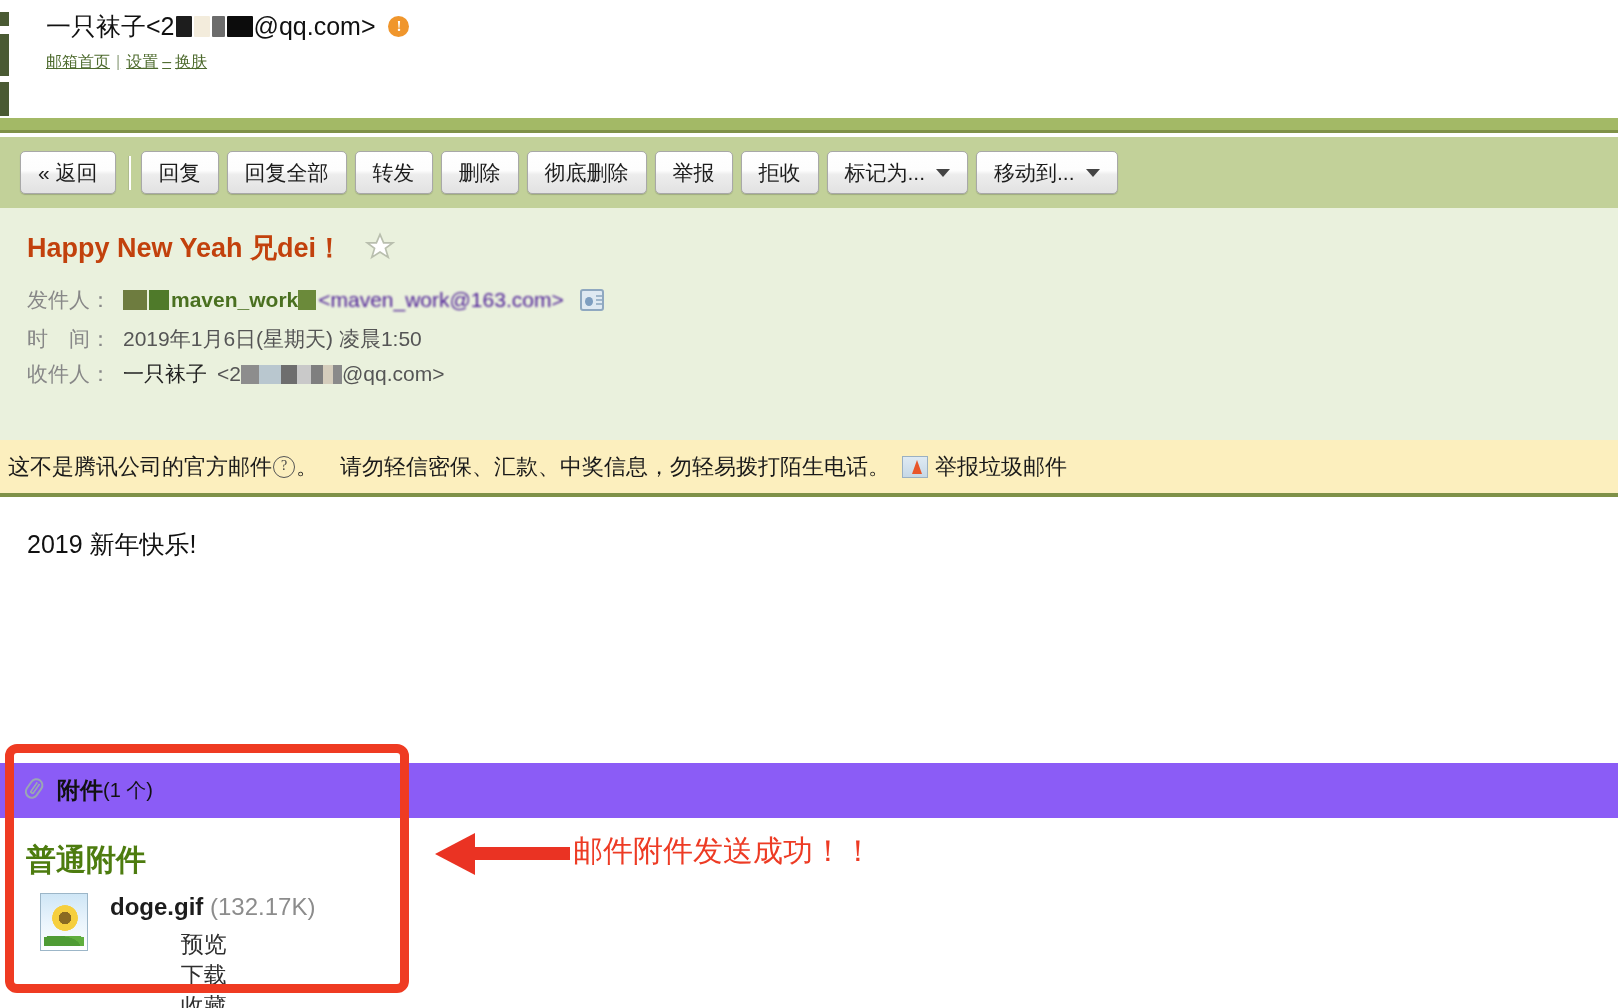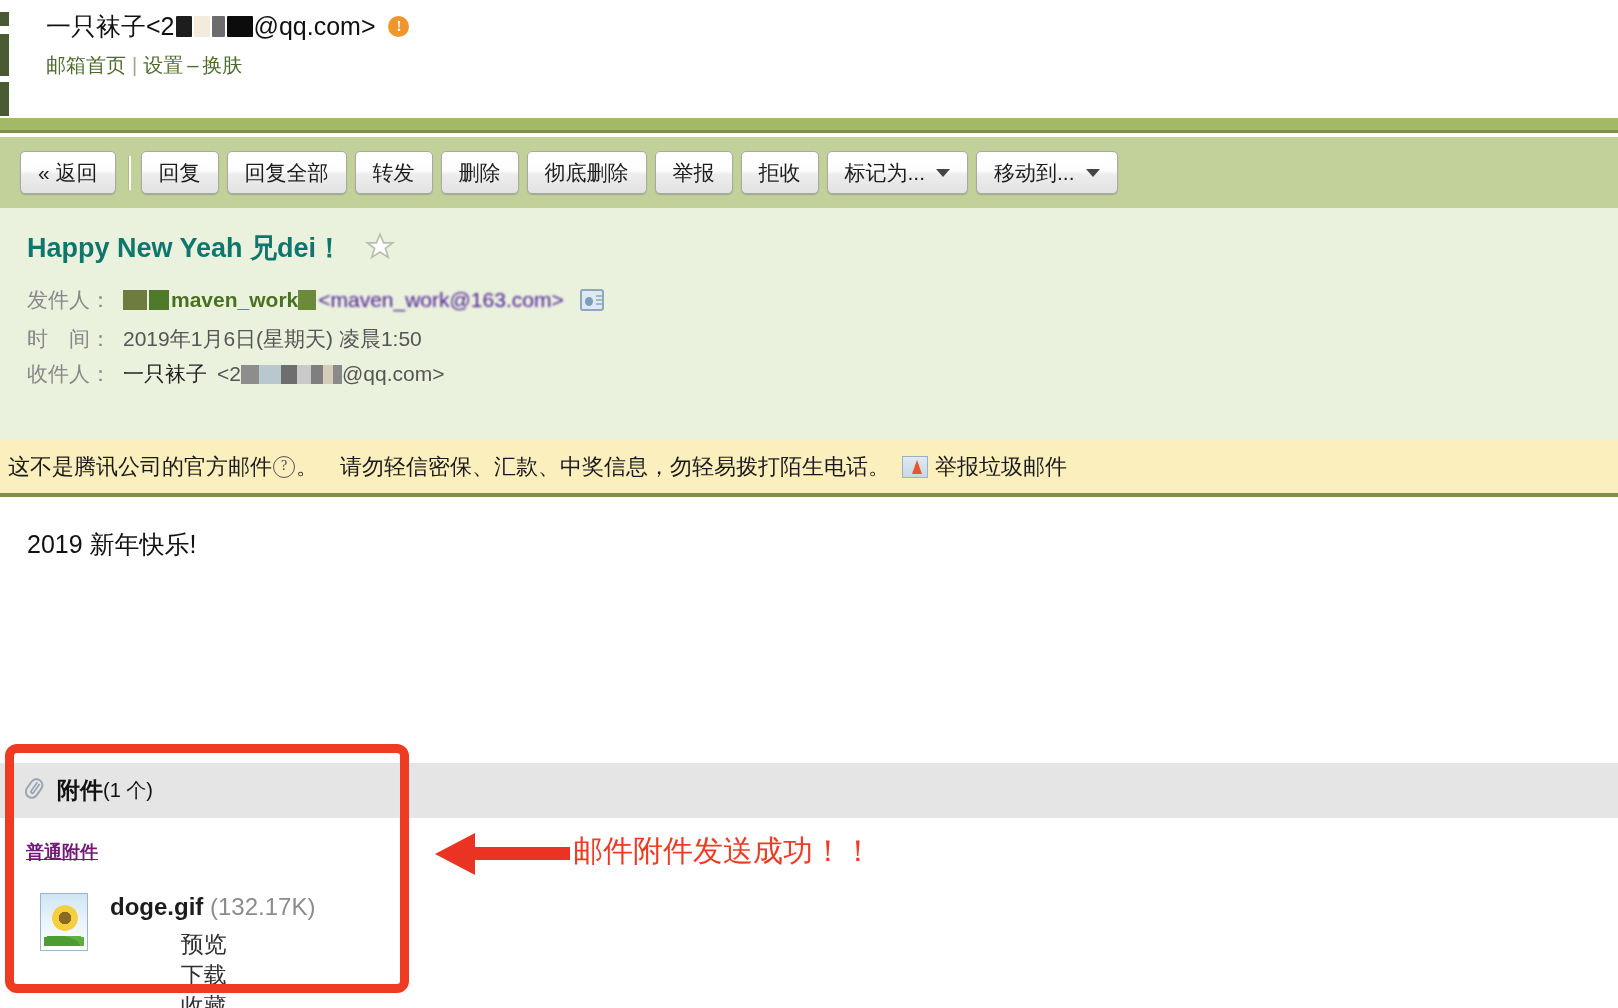--- a/index.html
+++ b/index.html
@@ -69,23 +69,24 @@
     font-size: 15px;
     font-weight: bold;
     text-align: center;
     line-height: 21px;
     margin-left: 13px;
     font-family: "Liberation Serif", serif;
   }
   .nav-line {
     position: absolute;
     left: 46px; top: 52px;
-    font-size: 20px;
+    font-size: 16px;
     color: #4e6b2e;
     white-space: nowrap;
+    text-decoration: underline;
   }
   .nav-line a {
     color: #4e6b2e;
     text-decoration: none;
   }
   .nav-sep { color: #9aa98b; margin: 0 6px; }
   .nav-dash { color: #4e6b2e; margin: 0 4px; }
 
   
   .green-band {
@@ -153,21 +154,21 @@
   }
   .subject-row {
     position: absolute;
     left: 27px; top: 22px;
     display: flex;
     align-items: center;
   }
   .subject {
     font-size: 27px;
     font-weight: bold;
-    color: #0f766e;
+    color: #c2410c;
     white-space: nowrap;
   }
   .star-icon {
     margin-left: 22px;
     line-height: 1;
   }
 
   .meta-row {
     position: absolute;
     left: 27px;
@@ -329,21 +330,21 @@
 
   
   .attach-section {
     position: absolute;
     left: 0; top: 763px;
     width: 1618px;
   }
   .attach-head {
     width: 1618px;
     height: 55px;
-    background: #e5e5e5;
+    background: #8b5cf6;
     display: flex;
     align-items: center;
     padding-left: 26px;
     box-sizing: border-box;
     font-size: 23px;
     color: #111111;
     white-space: nowrap;
   }
   .clip-icon {
     display: inline-block;
@@ -376,24 +377,23 @@
 
   .attach-body {
     width: 1618px;
     height: 190px;
     background: #ffffff;
     position: relative;
   }
   .attach-group-label {
     position: absolute;
     left: 26px; top: 22px;
-    font-size: 18px;
+    font-size: 30px;
     font-weight: bold;
-    color: #701a75;
-    text-decoration: underline;
+    color: #4d7c0f;
   }
   .attach-item {
     position: absolute;
     left: 40px; top: 75px;
     display: flex;
     align-items: flex-start;
   }
   .thumb-lg {
     width: 48px; height: 58px;
     background: linear-gradient(to bottom, #cfe6f6 0%, #e9f4fc 48%, #ffffff 100%);

